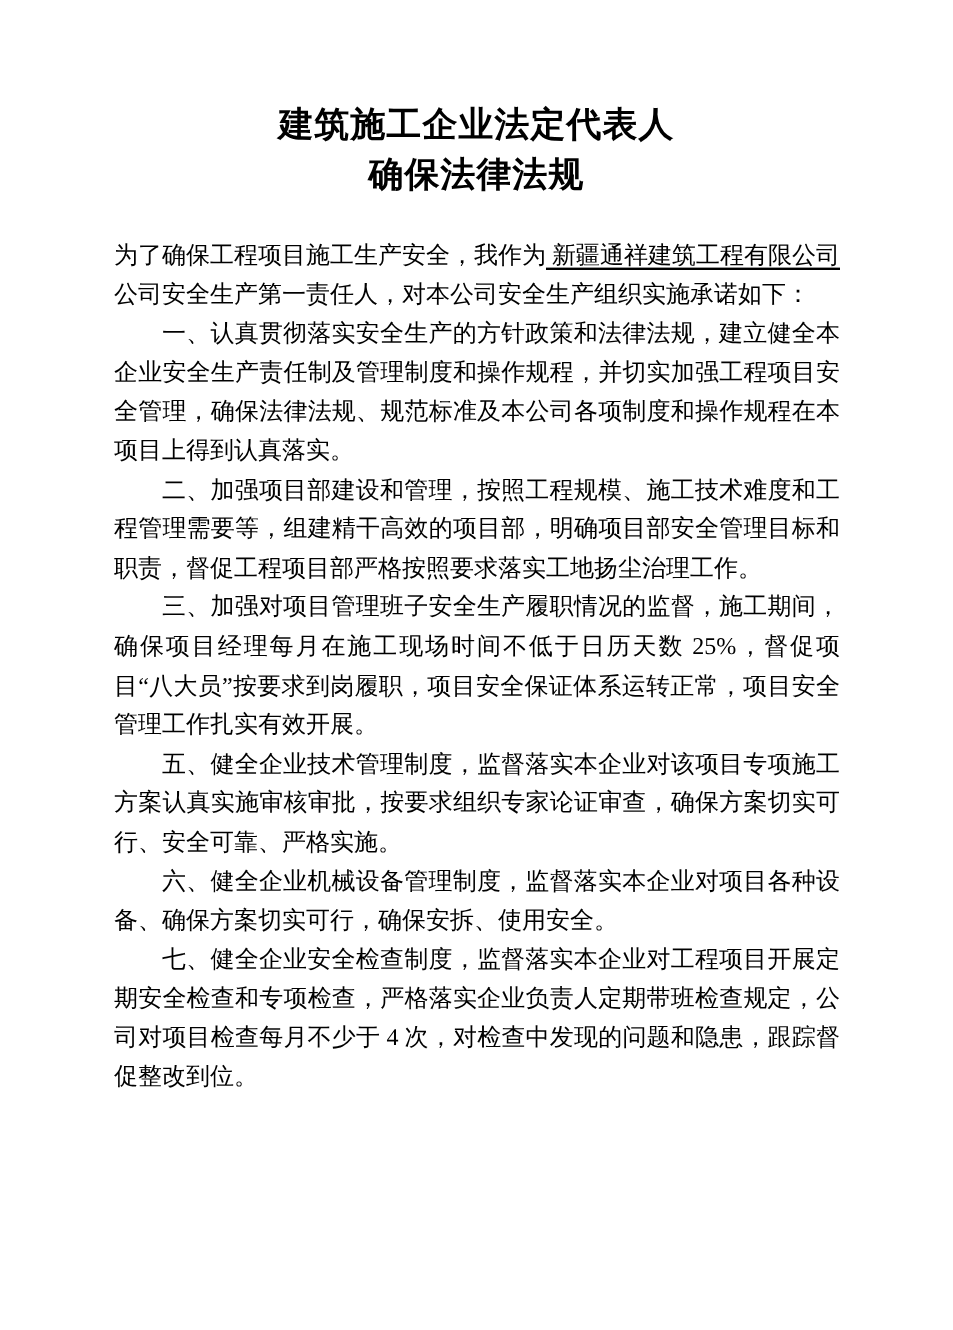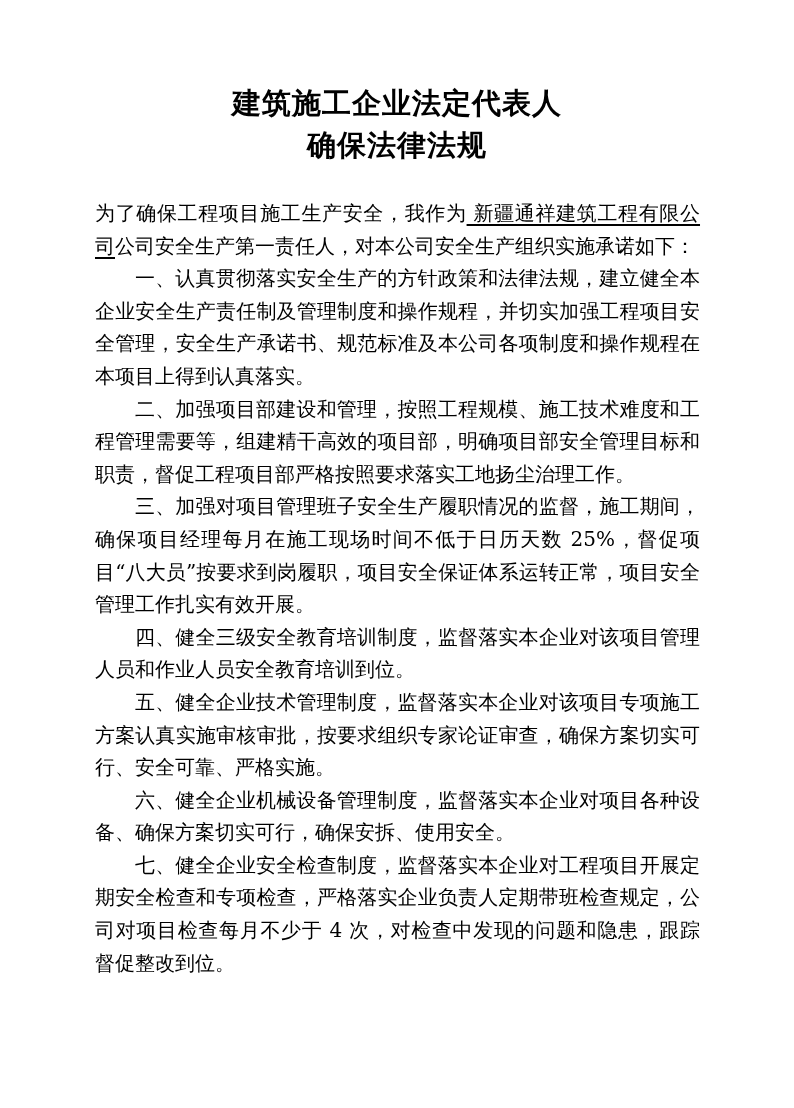--- a/index.html
+++ b/index.html
@@ -25,21 +25,21 @@
     letter-spacing: 1px;
   }
   .title-line { display: block; }
   .body-text {
     margin: 31px 94px 0 95px;
     font-size: 20px;
     line-height: 32.6px;
     text-align: justify;
     text-justify: inter-ideograph;
   }
-  .para { text-indent: 2em; }
+  .para { text-indent: 2em; font-family: Liberation Serif, serif; }
   .para-intro { text-indent: 0; }
   .company-underline {
     text-decoration: underline;
     text-underline-offset: 4px;
     white-space: pre-wrap;
   }
 </style>
 </head>
 <body>
 
@@ -47,27 +47,26 @@
 
   <h1 class="title">
     <span class="title-line">建筑施工企业法定代表人</span>
     <span class="title-line">确保法律法规</span>
   </h1>
 
   <div class="body-text">
 
     <p class="para para-intro"><span>为了确保工程项目施工生产安全，我作为</span><span class="company-underline"> 新疆通祥建筑工程有限公司</span><span>公司安全生产第一责任人，对本公司安全生产组织实施承诺如下：</span></p>
 
-    <p class="para">一、认真贯彻落实安全生产的方针政策和法律法规，建立健全本企业安全生产责任制及管理制度和操作规程，并切实加强工程项目安全管理，安全生产承诺书、规范标准及本公司各项制度和操作规程在本项目上得到认真落实。</p>
+    <p class="para">一、认真贯彻落实安全生产的方针政策和法律法规，建立健全本企业安全生产责任制及管理制度和操作规程，并切实加强工程项目安全管理，确保法律法规、规范标准及本公司各项制度和操作规程在本项目上得到认真落实。</p>
 
     <p class="para">二、加强项目部建设和管理，按照工程规模、施工技术难度和工程管理需要等，组建精干高效的项目部，明确项目部安全管理目标和职责，督促工程项目部严格按照要求落实工地扬尘治理工作。</p>
 
     <p class="para">三、加强对项目管理班子安全生产履职情况的监督，施工期间，确保项目经理每月在施工现场时间不低于日历天数 25%，督促项目“八大员”按要求到岗履职，项目安全保证体系运转正常，项目安全管理工作扎实有效开展。</p>
 
-    <p class="para">四、健全三级安全教育培训制度，监督落实本企业对该项目管理人员和作业人员安全教育培训到位。</p>
 
     <p class="para">五、健全企业技术管理制度，监督落实本企业对该项目专项施工方案认真实施审核审批，按要求组织专家论证审查，确保方案切实可行、安全可靠、严格实施。</p>
 
     <p class="para">六、健全企业机械设备管理制度，监督落实本企业对项目各种设备、确保方案切实可行，确保安拆、使用安全。</p>
 
     <p class="para">七、健全企业安全检查制度，监督落实本企业对工程项目开展定期安全检查和专项检查，严格落实企业负责人定期带班检查规定，公司对项目检查每月不少于 4 次，对检查中发现的问题和隐患，跟踪督促整改到位。</p>
 
   </div>
 
 </div>

